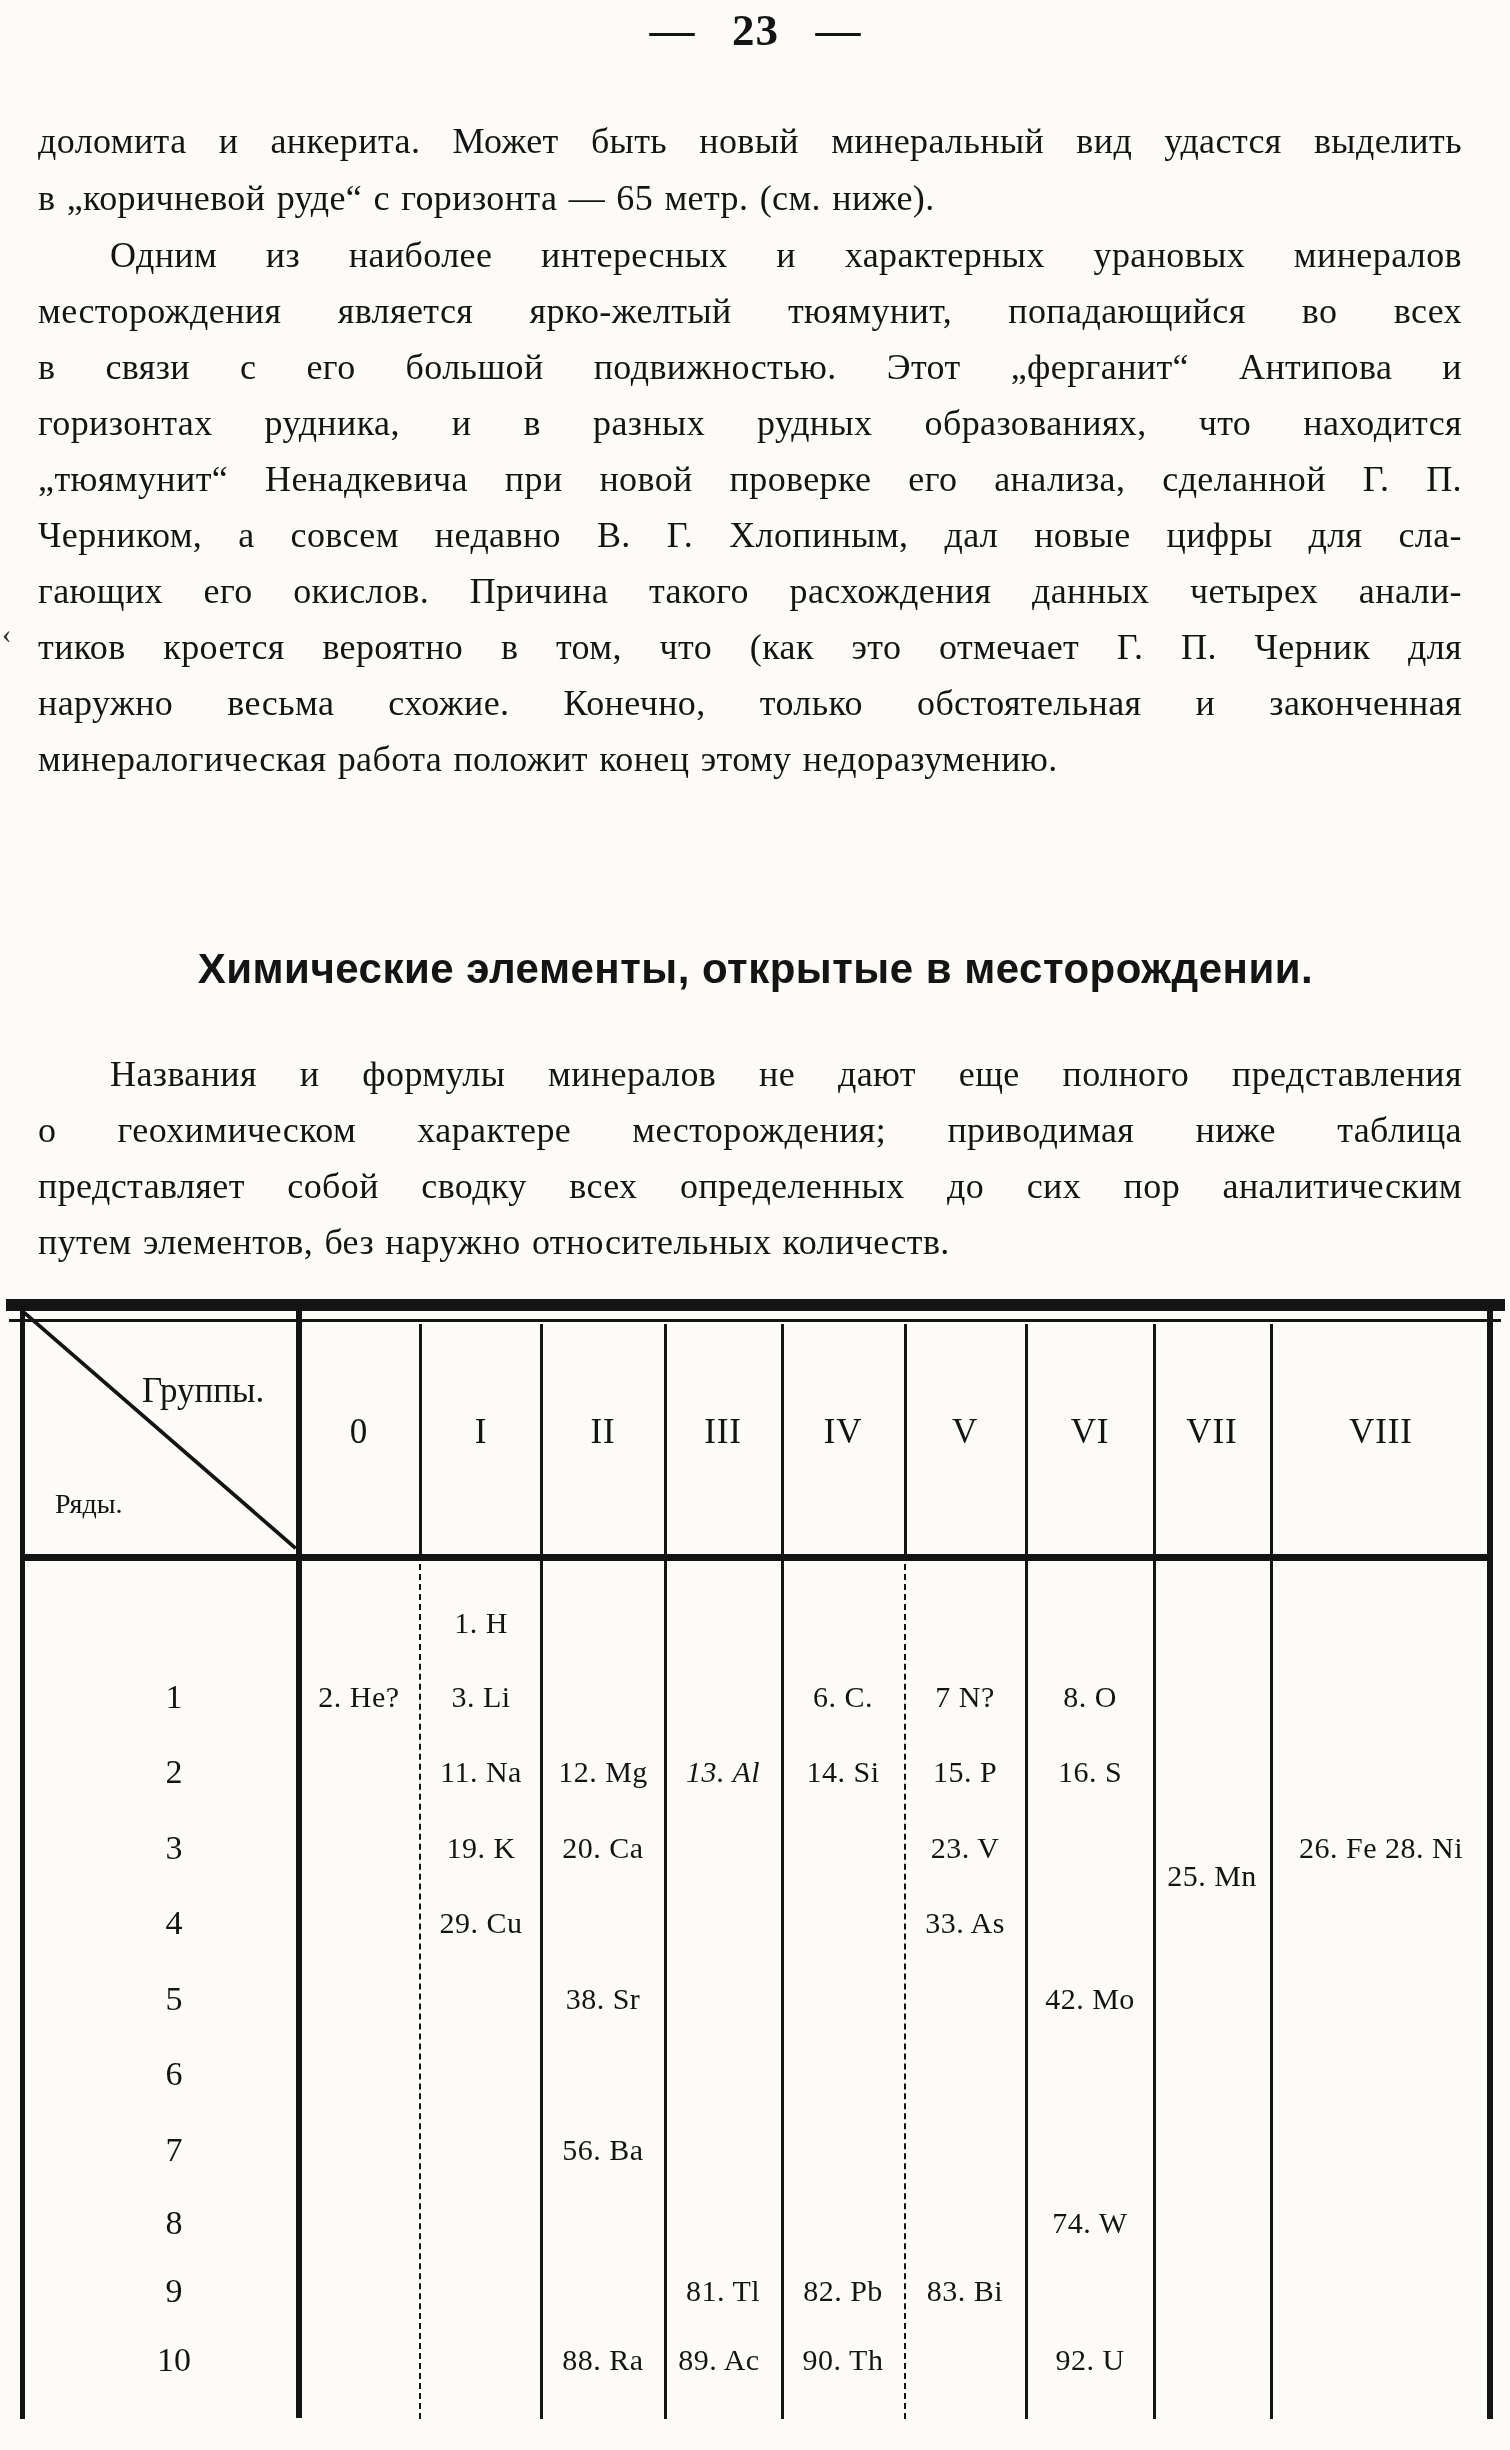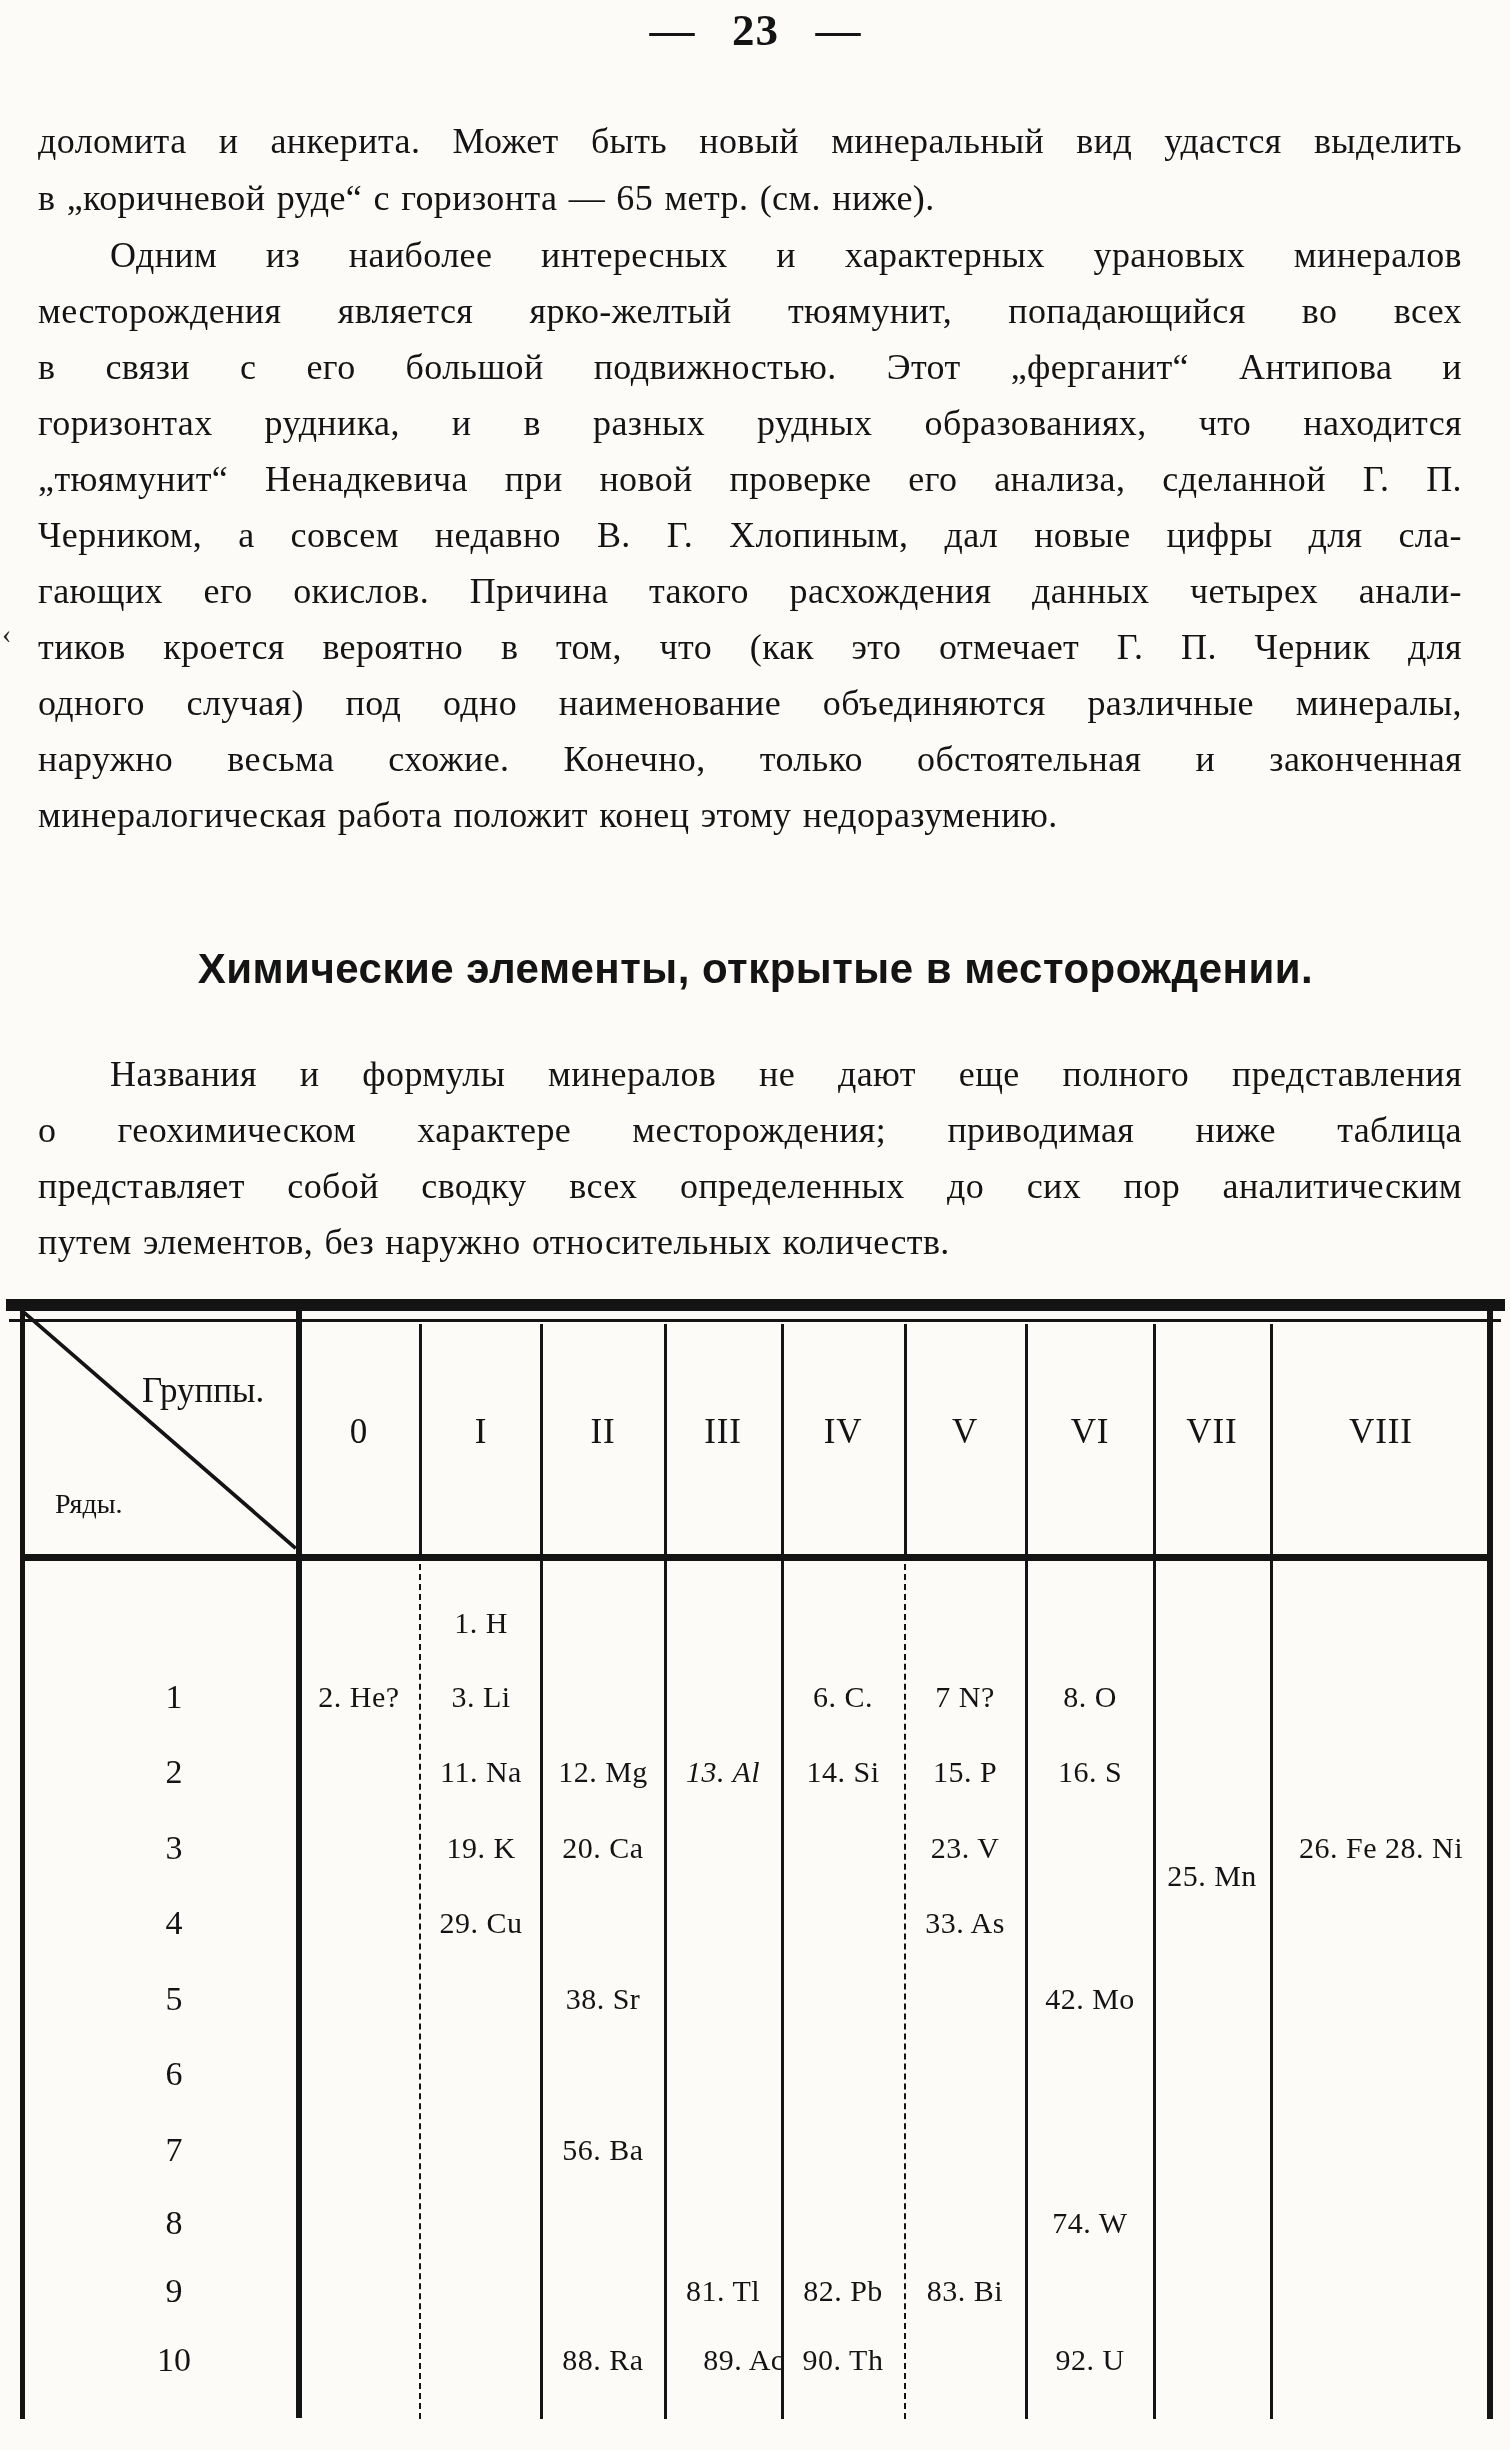--- a/index.html
+++ b/index.html
@@ -96,21 +96,20 @@
 
   <div class="tb tbB">
       <div class="tline indent">Одним из наиболее интересных и характерных урановых минералов</div>
       <div class="tline">месторождения является ярко-желтый тюямунит, попадающийся во всех</div>
       <div class="tline">в связи с его большой подвижностью. Этот „ферганит“ Антипова и</div>
       <div class="tline">горизонтах рудника, и в разных рудных образованиях, что находится</div>
       <div class="tline">„тюямунит“ Ненадкевича при новой проверке его анализа, сделанной Г. П.</div>
       <div class="tline">Черником, а совсем недавно В. Г. Хлопиным, дал новые цифры для сла-</div>
       <div class="tline">гающих его окислов. Причина такого расхождения данных четырех анали-</div>
       <div class="tline">тиков кроется вероятно в том, что (как это отмечает Г. П. Черник для</div>
-      <div class="tline">одного случая) под одно наименование объединяются различные минералы,</div>
       <div class="tline">наружно весьма схожие. Конечно, только обстоятельная и законченная</div>
       <div class="tline lastline">минералогическая работа положит конец этому недоразумению.</div>
     </div>
 
   <h2 class="heading">Химические элементы, открытые в месторождении.</h2>
 
   <div class="tb tbC">
       <div class="tline indent">Названия и формулы минералов не дают еще полного представления</div>
       <div class="tline">о геохимическом характере месторождения; приводимая ниже таблица</div>
       <div class="tline">представляет собой сводку всех определенных до сих пор аналитическим</div>
@@ -184,19 +183,19 @@
       <div class="rowlabel" style="left: 174px; top: 2150px;">7</div>
       <div class="cell" style="left: 603px; top: 2150px;">56. Ba</div>
       <div class="rowlabel" style="left: 174px; top: 2223px;">8</div>
       <div class="cell" style="left: 1090px; top: 2223px;">74. W</div>
       <div class="rowlabel" style="left: 174px; top: 2291px;">9</div>
       <div class="cell" style="left: 723px; top: 2291px;">81. Tl</div>
       <div class="cell" style="left: 843px; top: 2291px;">82. Pb</div>
       <div class="cell" style="left: 965px; top: 2291px;">83. Bi</div>
       <div class="rowlabel" style="left: 174px; top: 2360px;">10</div>
       <div class="cell" style="left: 603px; top: 2360px;">88. Ra</div>
-      <div class="cell" style="left: 744px; top: 2360px; font-family: Liberation Serif, serif;">89. Ac</div>
+      <div class="cell" style="left: 719px; top: 2360px; font-family: Liberation Serif, serif;">89. Ac</div>
       <div class="cell" style="left: 843px; top: 2360px;">90. Th</div>
       <div class="cell" style="left: 1090px; top: 2360px;">92. U</div>
     </div>
 
 </div>
 
 
 </body></html>

